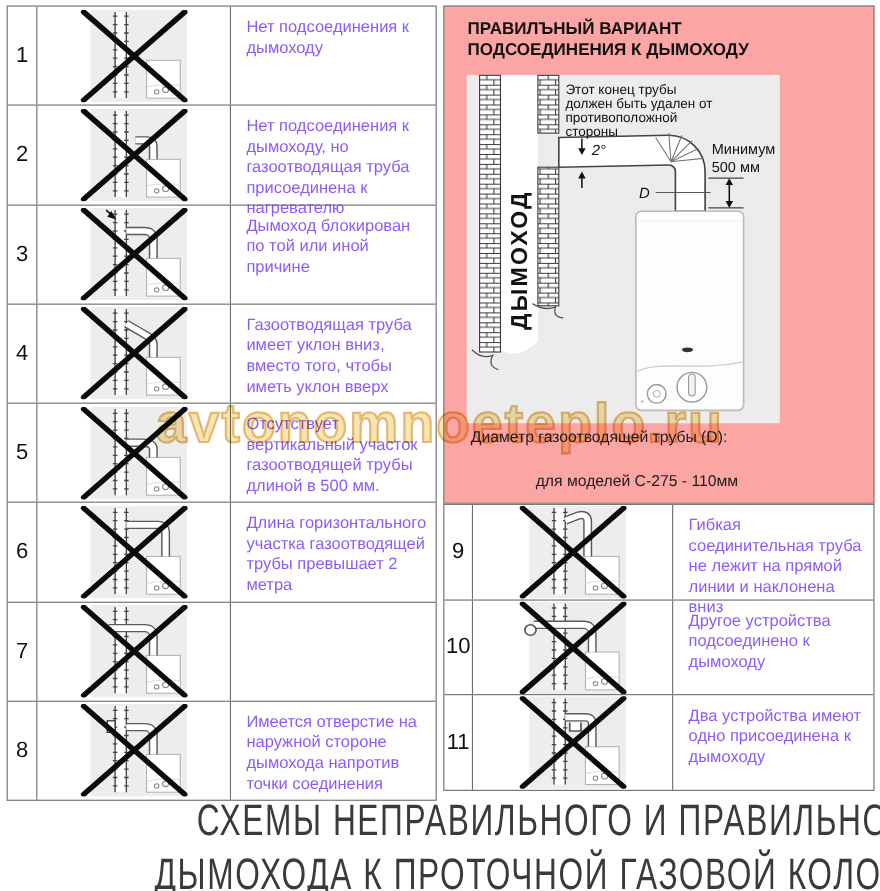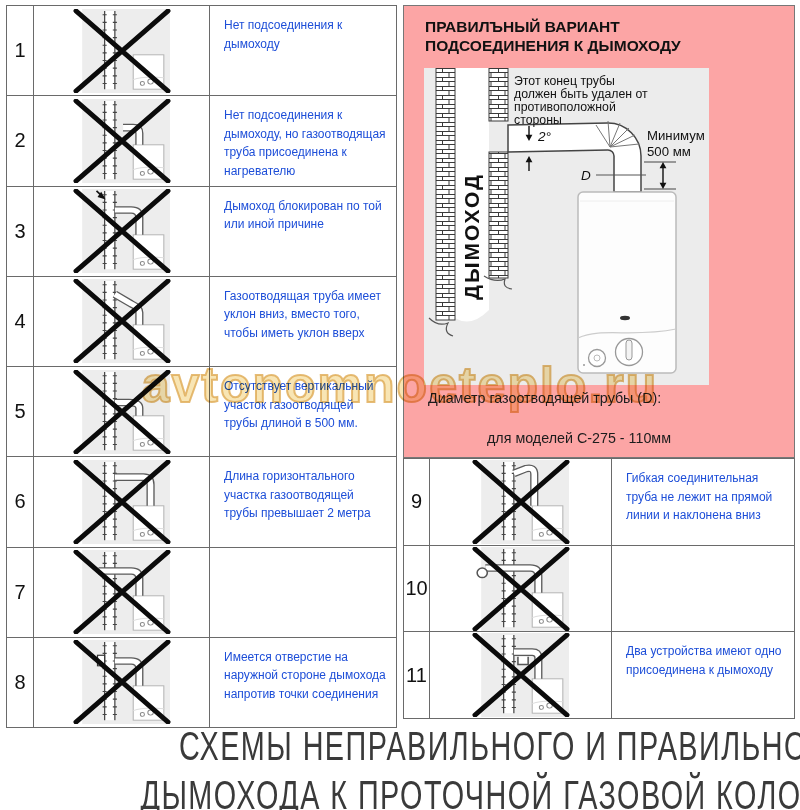--- a/index.html
+++ b/index.html
@@ -11,21 +11,21 @@
   #right-table{left:403px;top:458px;width:392px;height:261px;}
   .row{flex:1;display:flex;border-top:1px solid #6a6a6a;min-height:0;}
   .row:first-child{border-top:none;}
   .cell{box-sizing:border-box;min-width:0;}
   .num{display:flex;align-items:center;justify-content:center;font-size:20px;color:#111;}
   #left-table .num{width:26px;}
   #right-table .num{width:25px;}
   .illus{border-left:1px solid #6a6a6a;border-right:1px solid #6a6a6a;display:flex;align-items:center;justify-content:center;}
   #left-table .illus{width:177px;}
   #right-table .illus{width:183px;}
-  .desc{flex:1;padding:10px 6px 0 14px;font-size:12px;line-height:18.6px;color:#1d4ed8;}
+  .desc{flex:1;padding:10px 6px 0 14px;font-size:15px;line-height:18.6px;color:#8b5cf6;}
   
   #right-cell{position:absolute;left:403px;top:5px;width:392px;height:453px;border:1px solid #777;box-sizing:border-box;background:#fca5a5;}
   #right-title{position:absolute;left:21px;top:12px;font-size:15.5px;font-weight:bold;line-height:18.5px;color:#111;}
   #diagram{position:absolute;left:20px;top:62px;}
   #diameter-caption{position:absolute;left:24px;top:384px;font-size:14.3px;color:#1c1c1c;}
   #models-caption{position:absolute;left:0;right:40px;top:424px;text-align:center;font-size:14.3px;color:#1c1c1c;}
   
   #footer{position:absolute;left:0;top:726px;width:800px;text-align:center;color:#3a3a3a;}
   #footer .fline{display:block;line-height:41px;white-space:nowrap;}
   #footer .fline span{display:inline-block;transform:scaleX(0.72);transform-origin:center;font-size:40px;letter-spacing:2px;}
@@ -295,20 +295,21 @@
             <rect x="60" y="48" width="30" height="36" fill="#fff" stroke="#b3b3b3"></rect>
             <path d="M60,74 q10,-4 30,-2" stroke="#ddd" fill="none"></path>
             <circle cx="69" cy="78" r="2" fill="#fff" stroke="#8a8a8a"></circle>
             <circle cx="77" cy="76" r="2.7" fill="#fff" stroke="#8a8a8a"></circle>
             <path d="M14,22 H58 Q66,22 66,30 V48" fill="none" stroke="#5a5a5a" stroke-width="8" stroke-linejoin="round"></path>
             <path d="M14,22 H58 Q66,22 66,30 V48" fill="none" stroke="#ffffff" stroke-width="5.4" stroke-linejoin="round"></path>
             <circle cx="11" cy="27" r="5" fill="#fff" stroke="#555" stroke-width="1.5"></circle>
             <path d="M4,2 L94,86 M94,2 L4,86" stroke="#0b0b0b" stroke-width="5" stroke-linecap="round"></path>
           </svg>
         </div>
+    <div class="cell desc">Другое устройства подсоединено к дымоходу</div>
   </div>
 
   <div class="row">
     <div class="cell num">11</div>
     <div class="cell illus">
           <svg viewBox="0 0 98 88" width="100" height="84" preserveAspectRatio="none">
             <rect x="10" y="0" width="86" height="88" fill="#ededed"></rect>
             <rect x="32" y="2" width="10" height="82" fill="#fff"></rect>
             <path d="M32,2 V84 M42,2 V84 M30,6 h4 M40,6 h4 M30,14 h4 M40,14 h4 M30,22 h4 M40,22 h4 M30,30 h4 M40,30 h4 M30,38 h4 M40,38 h4 M30,46 h4 M40,46 h4 M30,54 h4 M40,54 h4 M30,62 h4 M40,62 h4 M30,70 h4 M40,70 h4 M30,78 h4 M40,78 h4 " stroke="#444" stroke-width="1.2" fill="none"></path>
             <rect x="60" y="48" width="30" height="36" fill="#fff" stroke="#b3b3b3"></rect>

